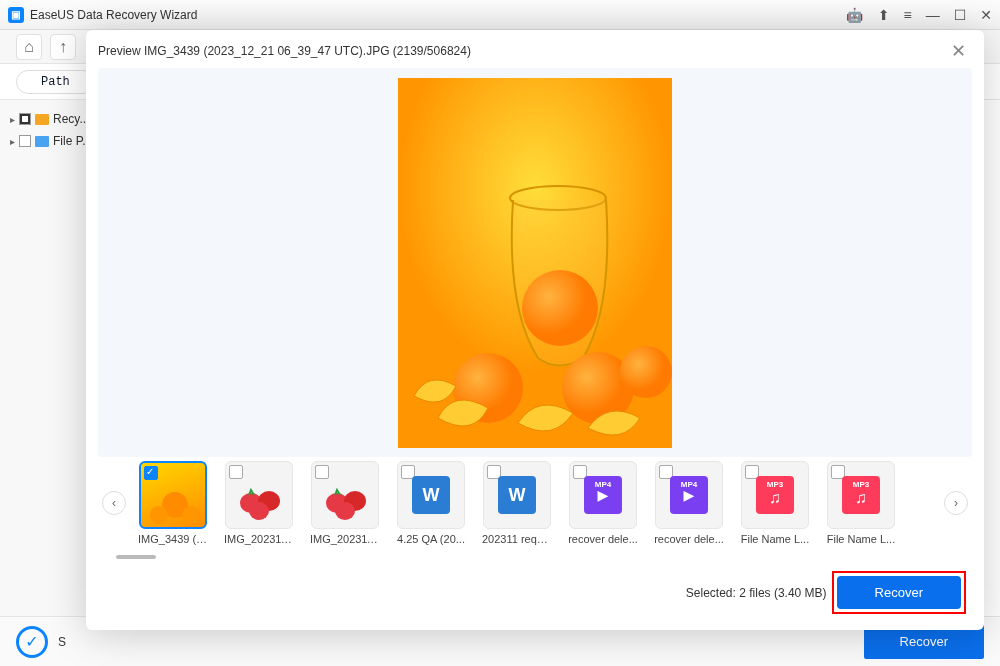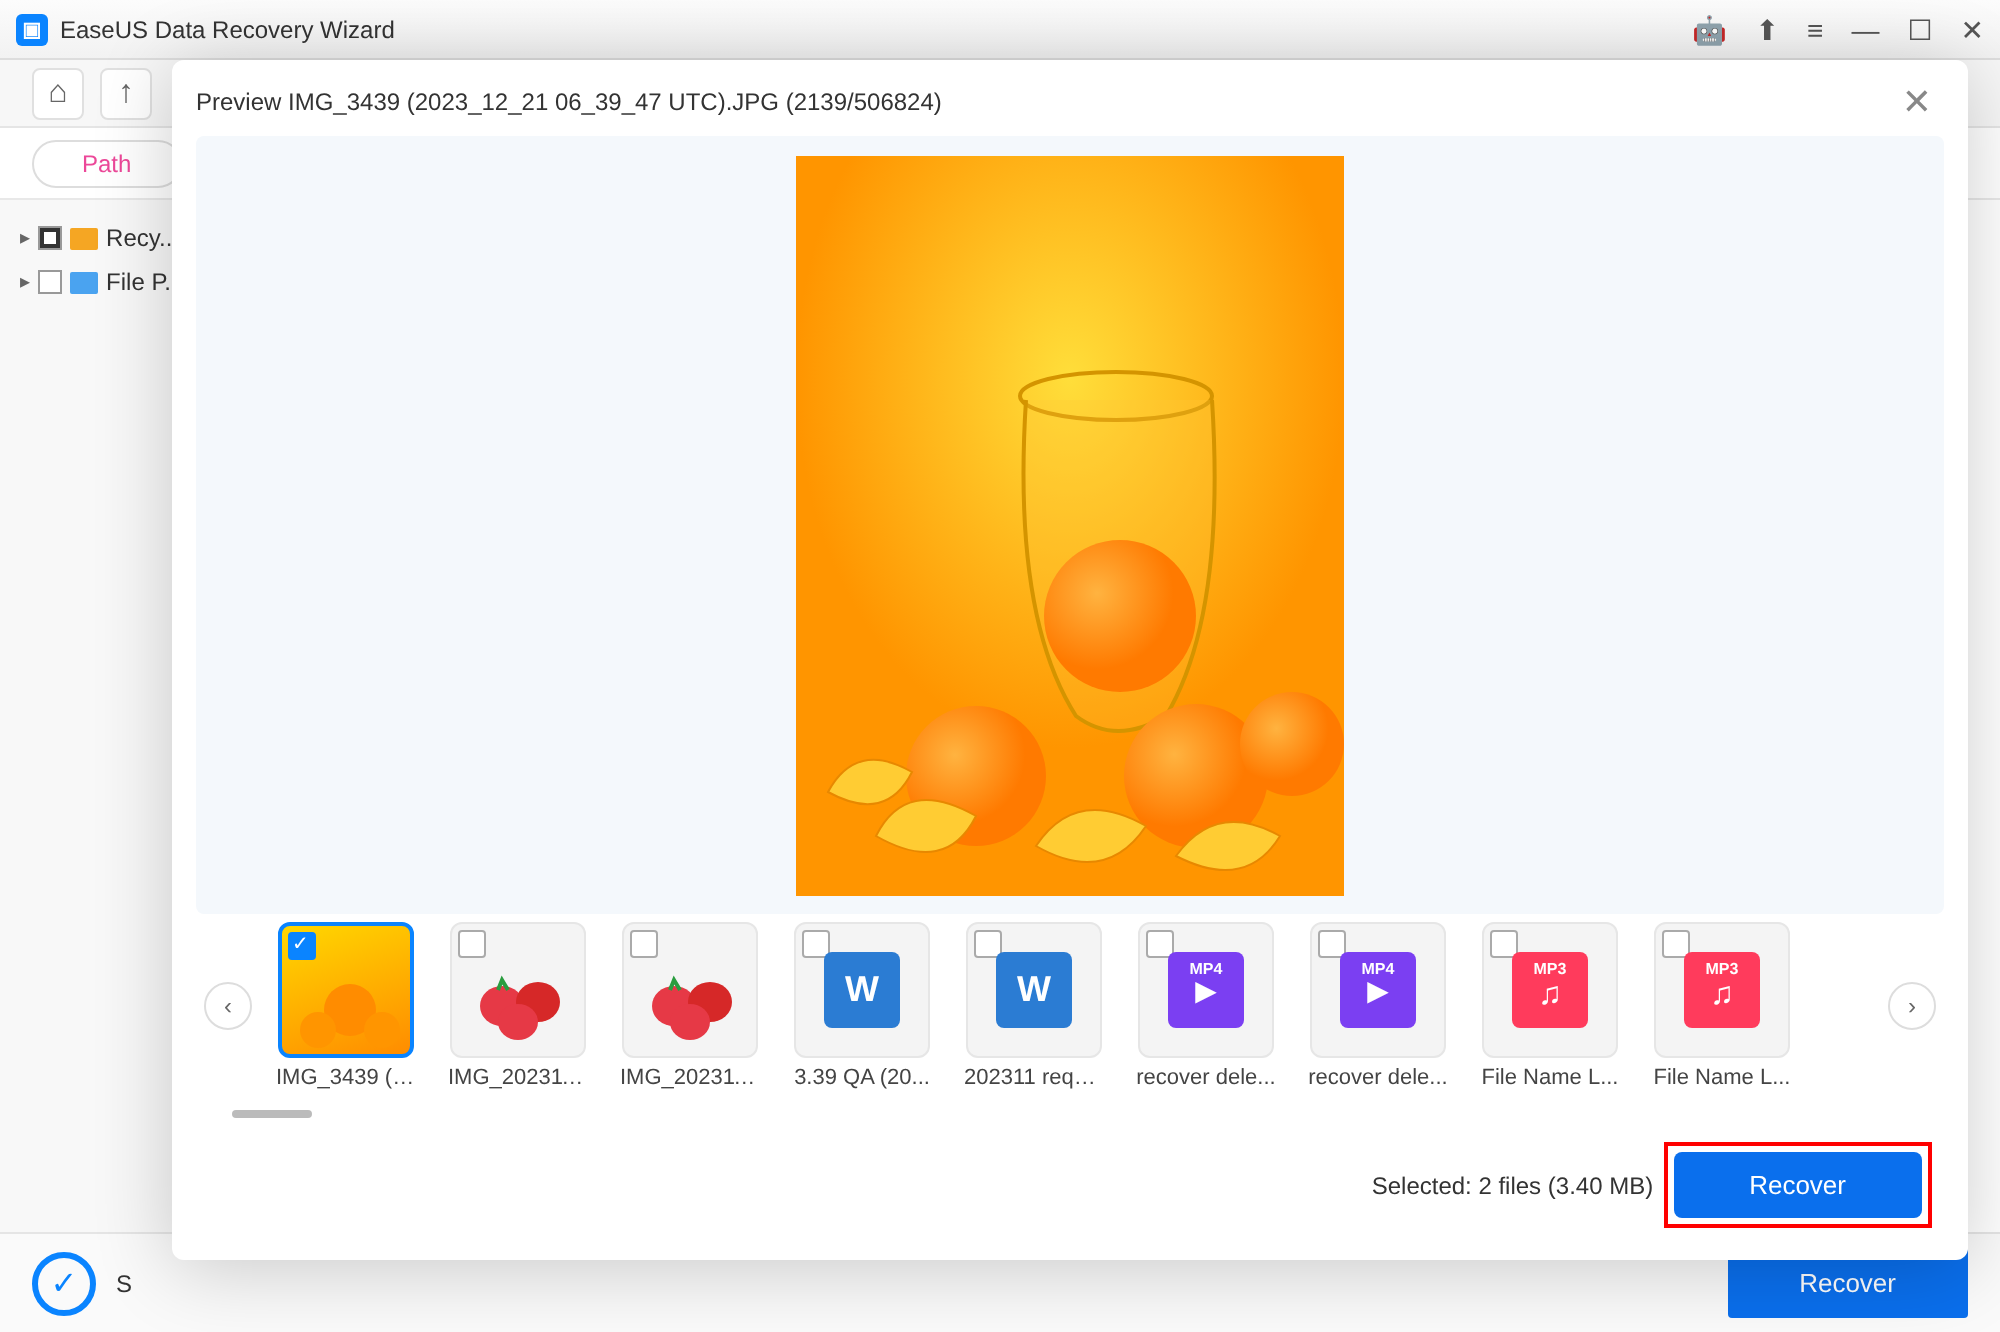--- a/index.html
+++ b/index.html
@@ -11,21 +11,21 @@
     .titlebar-btns { display: flex; gap: 14px; align-items: center; }
     .titlebar-btns span { cursor: pointer; color: #555; font-size: 14px; }
     .emoji-icon { font-size: 18px; }
     
     .toolbar { height: 34px; background: #f7f7f7; border-bottom: 1px solid #e5e5e5; display: flex; align-items: center; padding: 0 16px; gap: 8px; }
     .toolbar-btn { width: 26px; height: 26px; display: flex; align-items: center; justify-content: center; color: #666; border-radius: 4px; background: #fff; border: 1px solid #e0e0e0; }
     .search-area { margin-left: auto; display: flex; align-items: center; gap: 8px; }
     .search-icon { color: #666; font-size: 16px; }
     
     .path-bar { height: 36px; background: #fff; border-bottom: 1px solid #e8e8e8; display: flex; align-items: center; padding: 0 16px; }
-    .path-chip { background: #fff; border: 1px solid #ddd; border-radius: 16px; padding: 4px 24px; font-size: 12px; color: #ec4899; }
+    .path-chip { background: #fff; border: 1px solid #ddd; border-radius: 16px; padding: 4px 24px; font-size: 12px; color: #0f172a; font-family: Liberation Mono, monospace; }
     
     .content { display: flex; height: calc(100% - 130px); }
     .sidebar { width: 180px; background: #f8f8f8; border-right: 1px solid #eee; padding: 8px 6px; }
     .tree-item { display: flex; align-items: center; gap: 4px; padding: 4px 4px; font-size: 12px; color: #333; }
     .tree-caret { font-size: 10px; color: #666; }
     .tree-check { width: 12px; height: 12px; border: 1px solid #999; background: #fff; display: inline-flex; align-items: center; justify-content: center; }
     .tree-check.partial { background: #333; }
     .tree-check.partial::after { content: ''; width: 6px; height: 6px; background: #fff; }
     .tree-folder-icon { width: 14px; height: 11px; background: #f5a623; border-radius: 1px; }
     
@@ -232,21 +232,21 @@
               <path d="M 20 30 L 22 25 L 25 30" stroke="#2a9d3f" stroke-width="2" fill="none"></path>
             </svg>
           </div>
           <div class="thumb-label">IMG_202311...</div>
         </div>
         <div class="thumb">
           <div class="thumb-box">
             <div class="thumb-check"></div>
             <div class="word-icon"></div>
           </div>
-          <div class="thumb-label">3.39 QA (20...</div>
+          <div class="thumb-label">4.25 QA (20...</div>
         </div>
         <div class="thumb">
           <div class="thumb-box">
             <div class="thumb-check"></div>
             <div class="word-icon"></div>
           </div>
           <div class="thumb-label">202311 requi...</div>
         </div>
         <div class="thumb">
           <div class="thumb-box">

